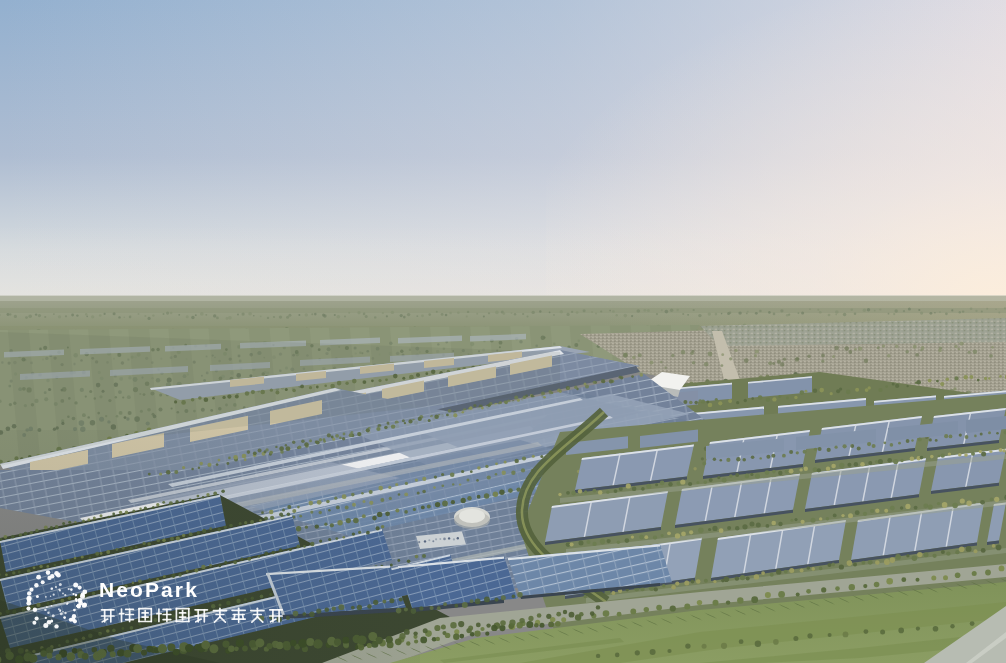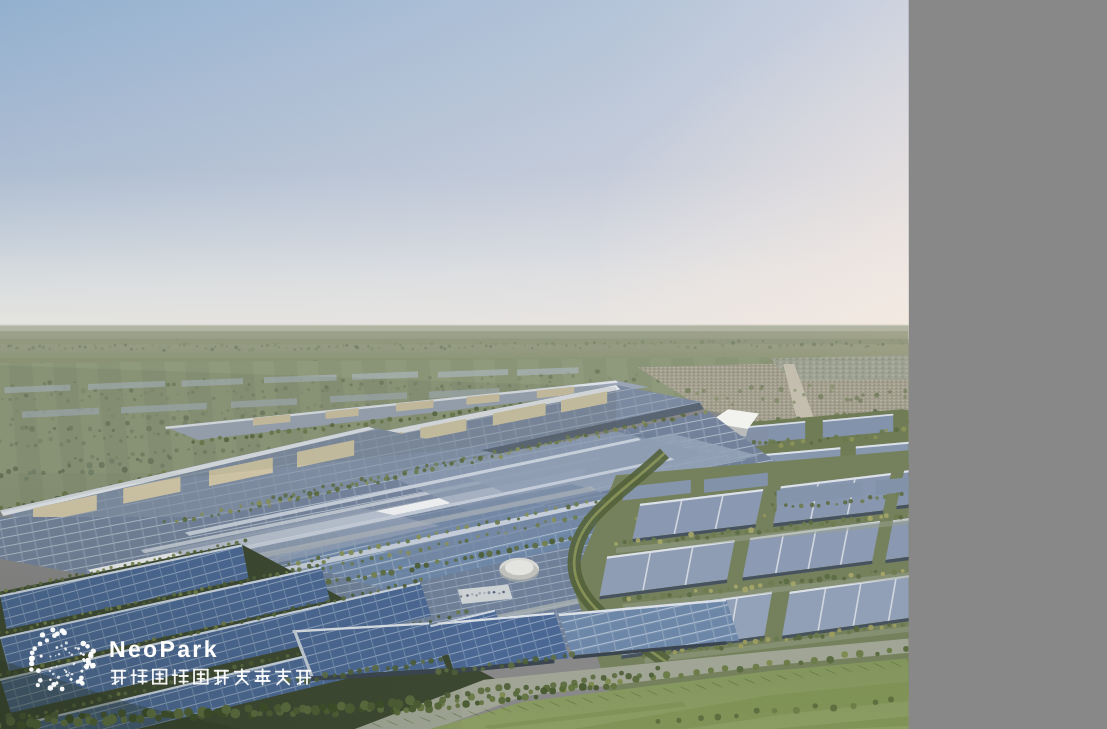--- a/index.html
+++ b/index.html
@@ -1,15 +1,15 @@
 <!DOCTYPE html>
 <html><head><meta charset="utf-8"><style>
 html,body{margin:0;padding:0;background:#888;}
 body{font-family:"Liberation Sans",sans-serif;}
-.scene{position:relative;width:826px;height:663px;overflow:hidden;text-decoration:underline;}
+.scene{position:relative;width:1006px;height:663px;overflow:hidden;text-decoration:underline;}
 </style></head><body>
 <div class="scene">
 <svg width="1006" height="663" viewBox="0 0 1006 663">
 <defs>
 <linearGradient id="sky" x1="0" y1="0" x2="0" y2="1">
           <stop offset="0" stop-color="#93b0cf"></stop>
           <stop offset="0.5" stop-color="#aebdd2"></stop>
           <stop offset="0.8" stop-color="#d4dade"></stop>
           <stop offset="1" stop-color="#e4e6e3"></stop>
         </linearGradient>

